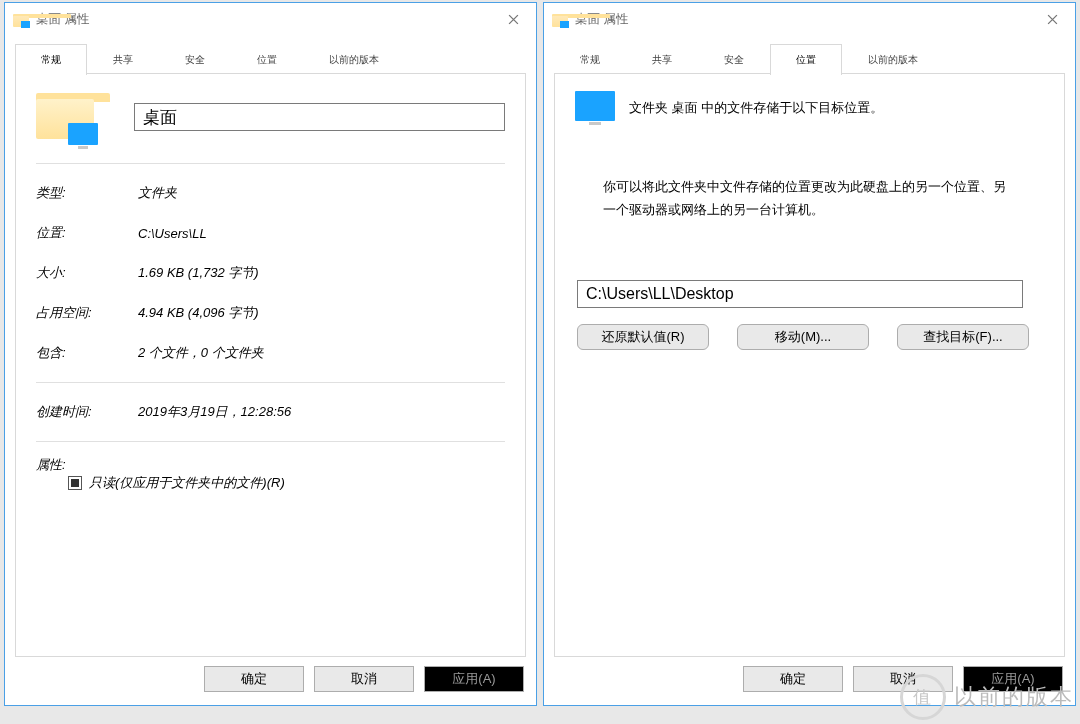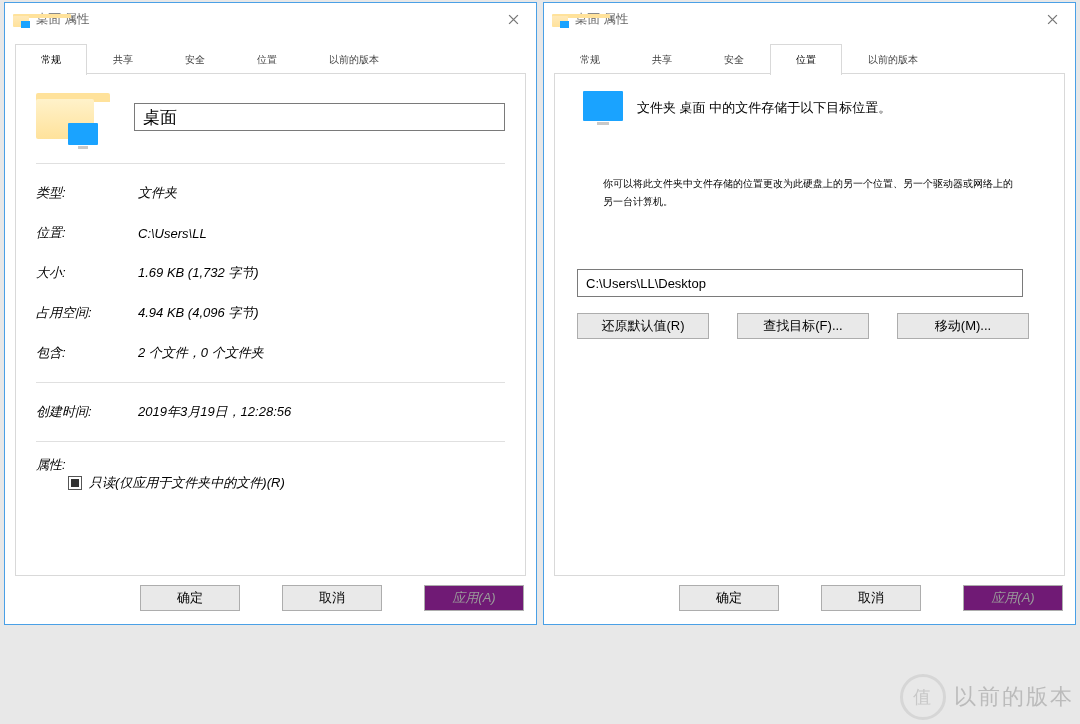--- a/index.html
+++ b/index.html
@@ -14,21 +14,21 @@
     --sep:#e0e0e0;
     --title-text:#666;
     --accent:#0a9aff;
     --folder-back:#ffe29b;
     --folder-front:#ffe9b8;
     --monitor:#1aa3ff;
   }
   html,body{margin:0;padding:0;background:#f3f3f3;font-family:"Microsoft YaHei","Segoe UI",Arial,sans-serif;font-size:13px;color:var(--text);}
   .stage{position:relative;width:1080px;height:724px;background:#e8e8e8;overflow:hidden;}
   .dialog{
-    position:absolute;top:2px;width:533px;height:623px;
+    position:absolute;top:2px;width:533px;height:704px;
     background:var(--win-bg);border:1px solid var(--win-border);box-sizing:border-box;
   }
   .dialog.left{left:4px;}
   .dialog.right{left:543px;}
   .titlebar{
     height:32px;display:flex;align-items:center;padding:0 0 0 8px;
     color:var(--title-text);font-size:12.5px;
   }
   .title-icon{width:16px;height:16px;margin-right:7px;display:flex;align-items:flex-end;}
   .mini-folder{position:relative;width:16px;height:13px;}
@@ -71,36 +71,36 @@
   .chk.tri::after{content:"";width:8px;height:8px;background:#333;}
   .attr-row{display:flex;align-items:center;margin-bottom:14px;padding-left:32px;}
   .adv-btn-wrap{margin-left:auto;}
 
   .btn{
     height:26px;min-width:100px;padding:0 14px;border:1px solid var(--btn-border);
     background:var(--btn-face);font-size:13px;color:#000;display:inline-flex;align-items:center;justify-content:center;
     box-sizing:border-box;
   }
   .btn.small{min-width:140px;height:28px;}
-  .btn.disabled{color:#9a9a9a;background:#701a75;font-style:italic;}
+  .btn.disabled{color:#9a9a9a;background:#000000;}
   .btn+.btn{margin-left:10px;}
 
   .button-row{
     position:absolute;left:0;right:0;bottom:10px;height:32px;
-    display:flex;justify-content:flex-end;align-items:center;padding-right:12px;box-sizing:border-box;gap:32px;
+    display:flex;justify-content:flex-end;align-items:center;padding-right:12px;box-sizing:border-box;
   }
 
   .loc-desc{margin-left:14px;font-size:13px;line-height:1.6;}
-  .loc-body{margin:50px 28px 0 28px;font-size:10px;line-height:1.8;}
+  .loc-body{margin:50px 28px 0 28px;font-size:13px;line-height:1.8;}
   .path-field{
     margin:58px 0 0 0;height:28px;border:1px solid var(--field-border);
-    display:flex;align-items:center;padding:3px 8px;font-size:13px;width:446px;box-sizing:border-box;
+    display:flex;align-items:center;padding:3px 8px;font-size:16px;width:446px;box-sizing:border-box;
   }
   .loc-btn-row{margin-top:16px;display:flex;gap:18px;}
-  .loc-btn-row .btn{min-width:132px;}
+  .loc-btn-row .btn{min-width:132px;border-radius:6px;}
 
   .watermark{
     position:absolute;right:6px;bottom:4px;display:flex;align-items:center;color:#bbb;font-size:22px;letter-spacing:2px;font-weight:500;
     pointer-events:none;
   }
   .wm-circle{width:40px;height:40px;border:3px solid #d6d6d6;border-radius:50%;display:flex;align-items:center;justify-content:center;color:#c8c8c8;font-size:18px;margin-right:8px;}
 </style>
 </head>
 <body>
 
@@ -212,34 +212,34 @@
     <div class="client">
       <div class="tabstrip">
         <div class="tab">常规</div>
         <div class="tab">共享</div>
         <div class="tab">安全</div>
         <div class="tab active">位置</div>
         <div class="tab">以前的版本</div>
       </div>
 
       <div class="tabpage">
-        <div class="hdr-row" style="margin-bottom:0;margin-left:8px;">
+        <div class="hdr-row" style="margin-bottom:0;">
           <span class="medium-folder-icon">
               <span class="body"></span>
             </span>
           <div class="loc-desc">文件夹 桌面 中的文件存储于以下目标位置。</div>
         </div>
         <div class="loc-body">你可以将此文件夹中文件存储的位置更改为此硬盘上的另一个位置、另一个驱动器或网络上的另一台计算机。</div>
 
         <div style="margin:0 2px;">
           <div class="path-field">C:\Users\LL\Desktop</div>
           <div class="loc-btn-row">
             <span class="btn">还原默认值(R)</span>
+            <span class="btn">移动(M)...</span>
             <span class="btn">查找目标(F)...</span>
-            <span class="btn">移动(M)...</span>
           </div>
         </div>
       </div>
     </div>
 
     <div class="button-row">
       <span class="btn">确定</span>
       <span class="btn">取消</span>
       <span class="btn disabled">应用(A)</span>
     </div>

